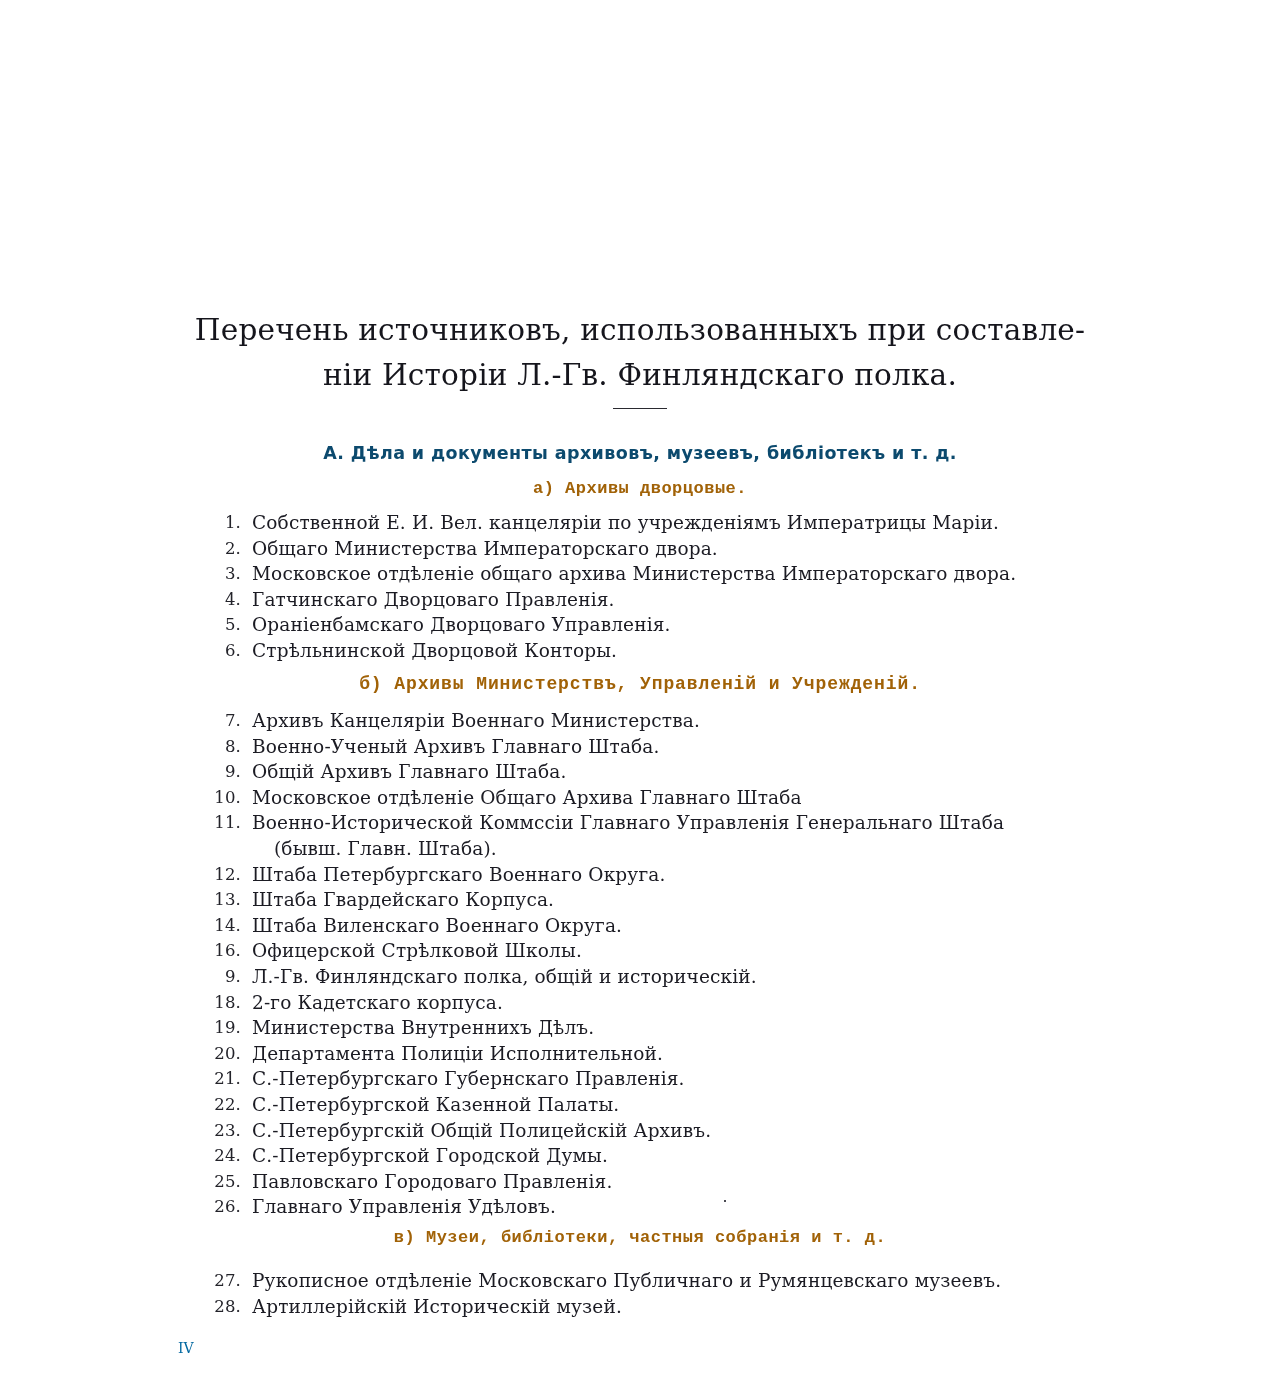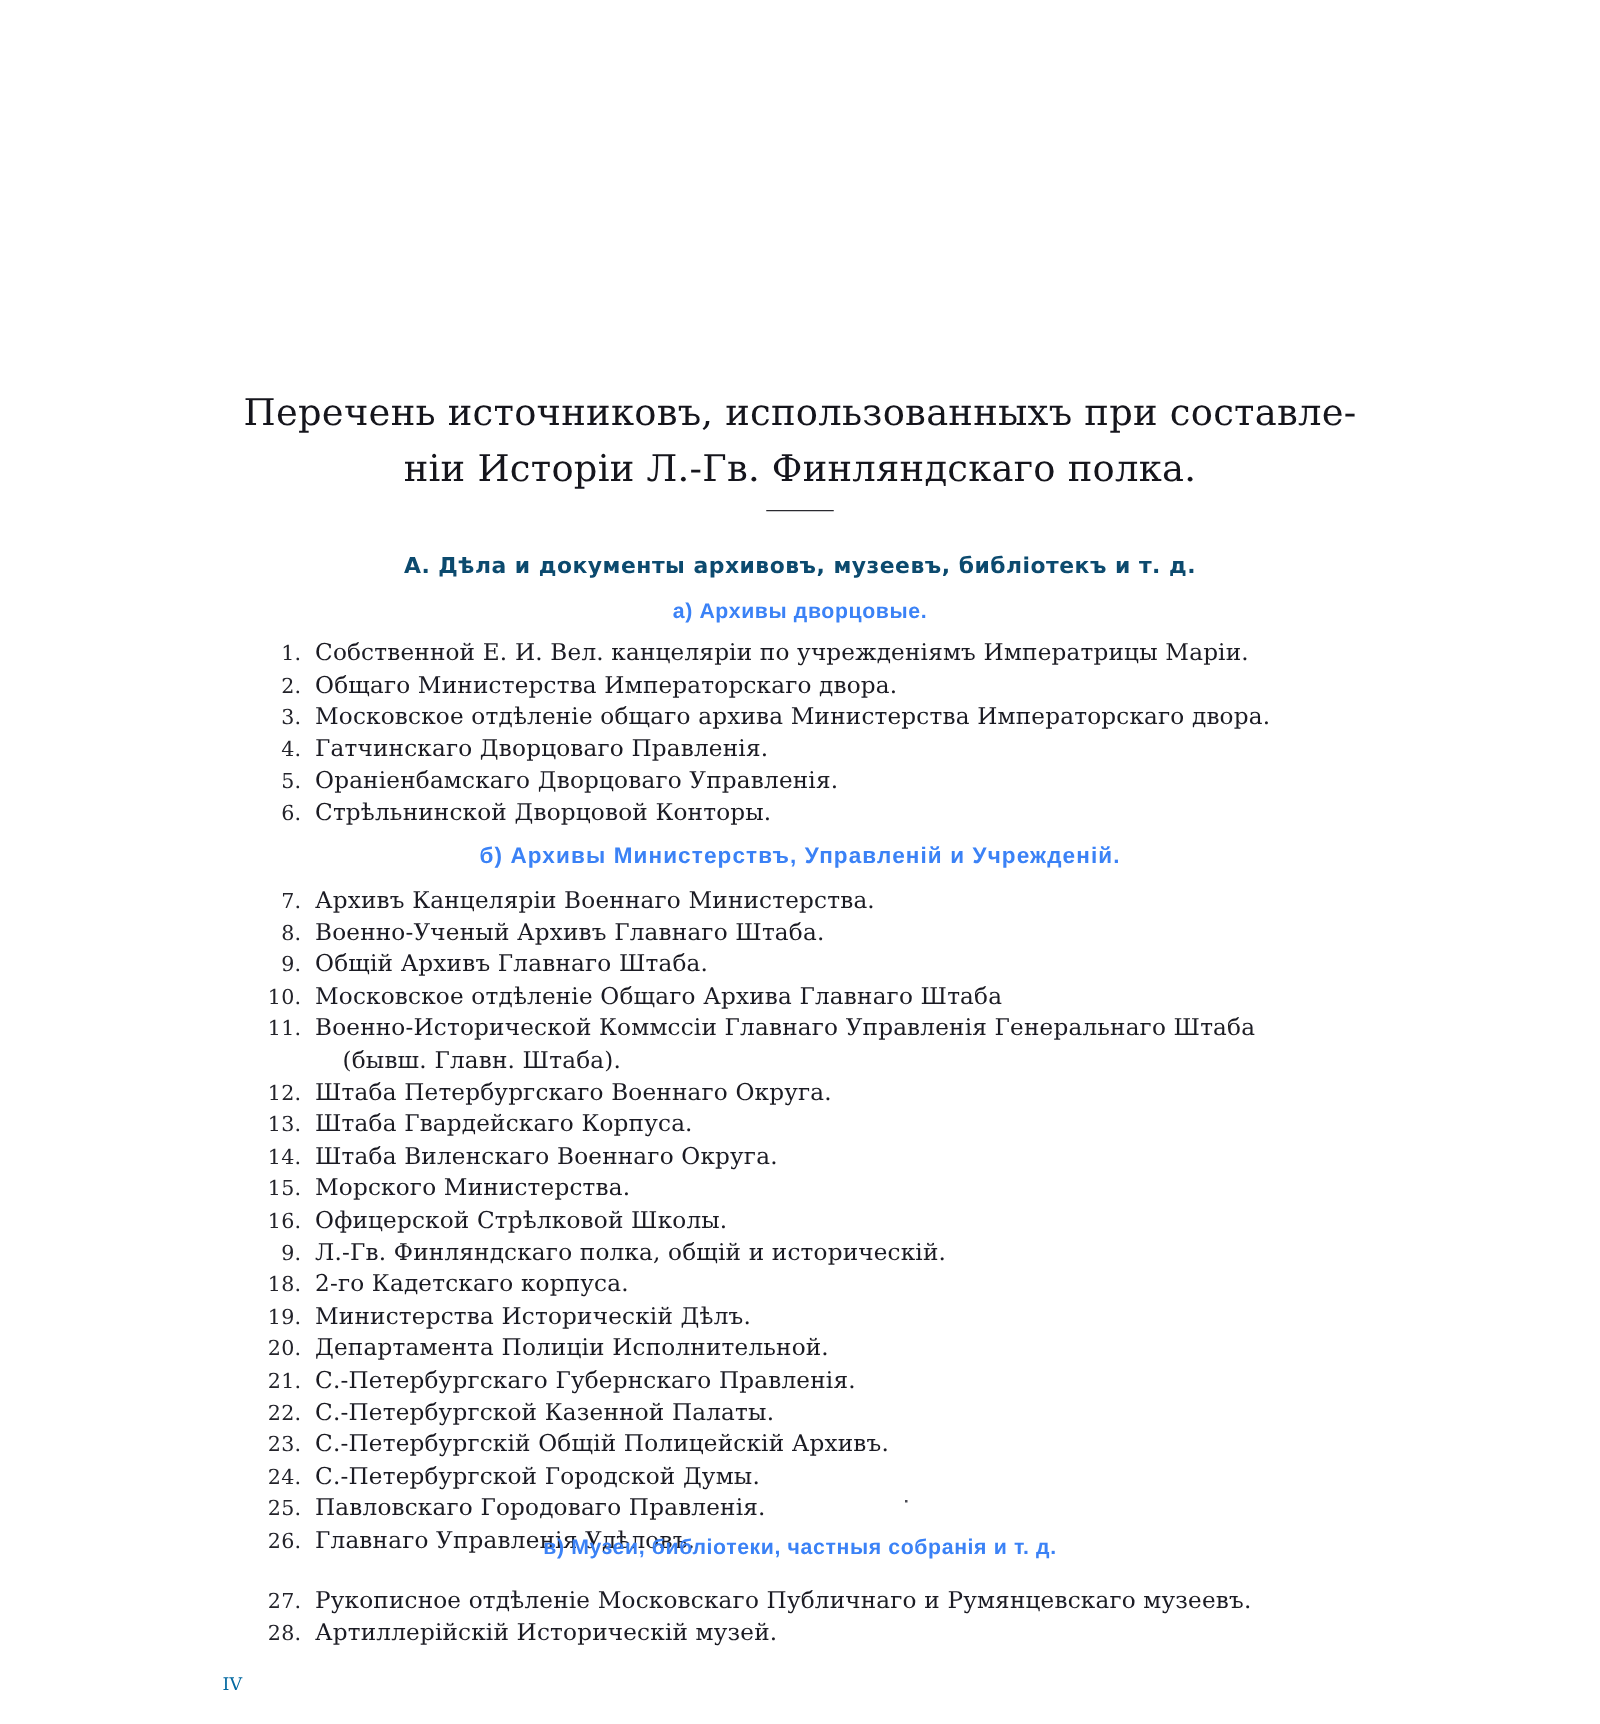--- a/index.html
+++ b/index.html
@@ -50,25 +50,25 @@
     font-family: "DejaVu Sans", sans-serif;
     font-weight: bold;
     font-size: 17.5px;
     letter-spacing: 0.4px;
     color: #0c4a6e;
   }
   .sub-head {
     position: absolute;
     width: 1280px;
     text-align: center;
-    font-family: Liberation Sans, sans-serif;
+    font-family: Liberation Mono, monospace;
     font-weight: bold;
     font-size: 17px;
     letter-spacing: 0.5px;
-    color: #3b82f6;
+    color: #a16207;
   }
   .headA  { top: 443px; }
   .headA2 { top: 479px; }
   .headB  { top: 674px; font-size: 18px; letter-spacing: 0.9px; }
   .headC  { top: 1228px; }
 
   .list {
     position: absolute;
     left: 0;
     width: 1280px;
@@ -196,38 +196,34 @@
     </div>
     <div class="item">
       <span class="num">13.</span>
       <span class="txt">Штаба Гвардейскаго Корпуса.</span>
     </div>
     <div class="item">
       <span class="num">14.</span>
       <span class="txt">Штаба Виленскаго Военнаго Округа.</span>
     </div>
     <div class="item">
-      <span class="num">15.</span>
-      <span class="txt">Морского Министерства.</span>
-    </div>
-    <div class="item">
       <span class="num">16.</span>
       <span class="txt">Офицерской Стрѣлковой Школы.</span>
     </div>
     <div class="item">
       <span class="num">9.</span>
       <span class="txt">Л.-Гв. Финляндскаго полка, общій и историческій.</span>
     </div>
     <div class="item">
       <span class="num">18.</span>
       <span class="txt">2-го Кадетскаго корпуса.</span>
     </div>
     <div class="item">
       <span class="num">19.</span>
-      <span class="txt">Министерства Историческій Дѣлъ.</span>
+      <span class="txt">Министерства Внутреннихъ Дѣлъ.</span>
     </div>
     <div class="item">
       <span class="num">20.</span>
       <span class="txt">Департамента Полиціи Исполнительной.</span>
     </div>
     <div class="item">
       <span class="num">21.</span>
       <span class="txt">С.-Петербургскаго Губернскаго Правленія.</span>
     </div>
     <div class="item">

